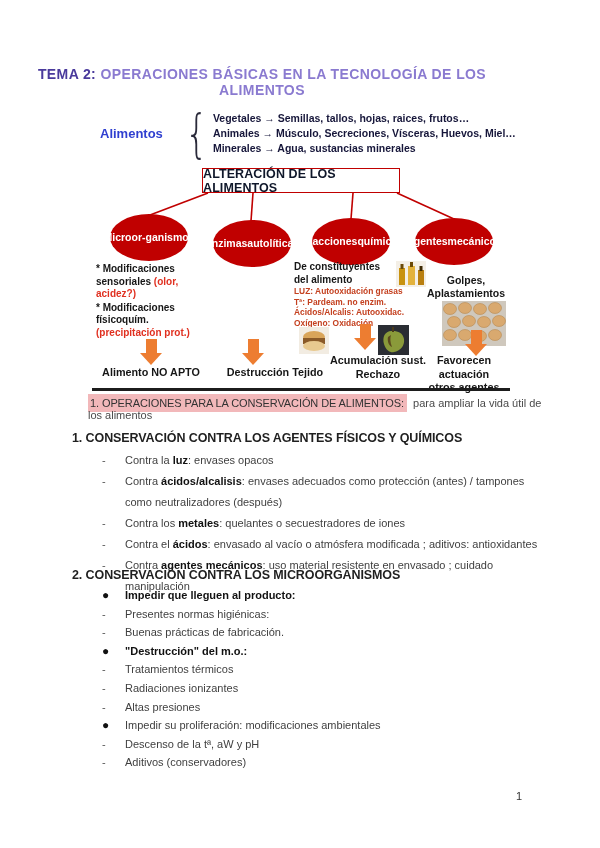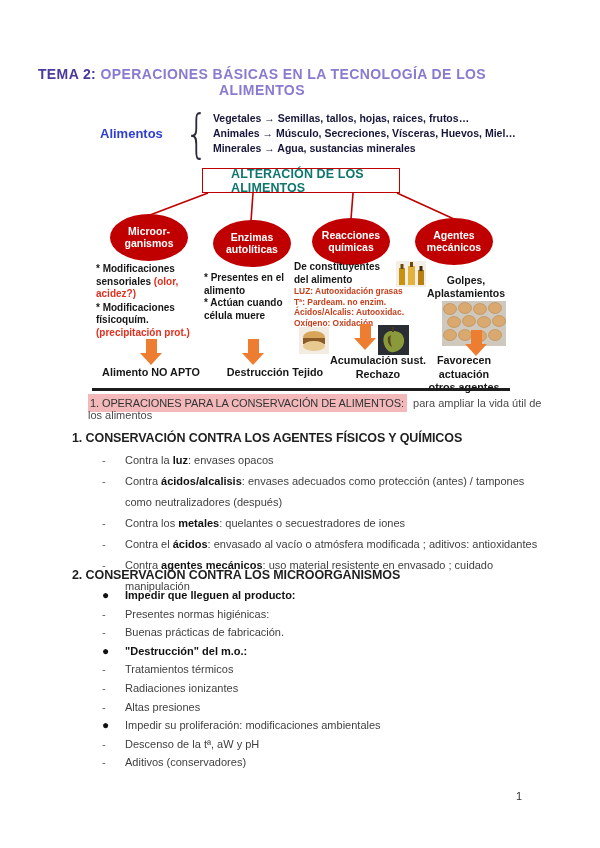--- a/index.html
+++ b/index.html
@@ -19,23 +19,23 @@
                           color:#2a2a3a; line-height:0.9; transform:scaleX(0.7); }
   .alimentos .a-lines { margin-left:0; }
   .alimentos .a-lines div { font-size:10.5px; font-weight:700; color:#16163a; line-height:15px; }
 
   
   .diagram { position:absolute; left:90px; top:168px; width:422px; height:224px; }
   .diagram svg.connectors { position:absolute; left:0; top:0; width:422px; height:224px; }
   .alter-box { position:absolute; left:112px; top:0; width:198px; height:25px;
                border:1.6px solid #c00000; display:flex; align-items:center; justify-content:center;
                background:#fff; }
-  .alter-box span { color:#0f766e; font-weight:700; font-size:12.5px; letter-spacing:0.1px;margin-left:28px; }
+  .alter-box span { color:#0f172a; font-weight:700; font-size:12.5px; letter-spacing:0.1px; }
   .node { position:absolute; width:78px; height:47px; background:#c00000; border-radius:50%;
-          display:flex; flex-direction:column; align-items:center; justify-content:center; }
+          display:flex; flex-direction:row; align-items:center; justify-content:center; }
   .node span { color:#fff; font-weight:700; font-size:10.5px; line-height:11.5px; text-align:center; }
   .n1 { left:20px;  top:46px; }
   .n2 { left:123px; top:52px; }
   .n3 { left:222px; top:50px; }
   .n4 { left:325px; top:50px; }
 
   .dcol { position:absolute; font-size:10px; font-weight:700; color:#161616; line-height:12.5px; }
   .dcol .red { color:#e03020; }
   .col1 { left:6px; top:95px; width:104px; }
   .col1 p + p { margin-top:1px; }
@@ -140,24 +140,20 @@
     <div class="node n4">
       <span>Agentes</span>
       <span>mecánicos</span>
     </div>
 
     <div class="dcol col1">
       <p><span>* Modificaciones sensoriales </span><span class="red">(olor, acidez?)</span></p>
       <p><span>* Modificaciones físicoquím. </span><span class="red">(precipitación prot.)</span></p>
     </div>
 
-    <div class="dcol col2">
-      <p>* Presentes en el alimento</p>
-      <p>* Actúan cuando célula muere</p>
-    </div>
 
     <div class="dcol col3">
       <p class="c3-head">De constituyentes del alimento</p>
       <p class="c3-line">LUZ: Autooxidación grasas</p>
       <p class="c3-line">Tª: Pardeam. no enzim.</p>
       <p class="c3-line">Ácidos/Alcalis: Autooxidac.</p>
       <p class="c3-line">Oxígeno: Oxidación</p>
     </div>
 
     <div class="dcol col4">

